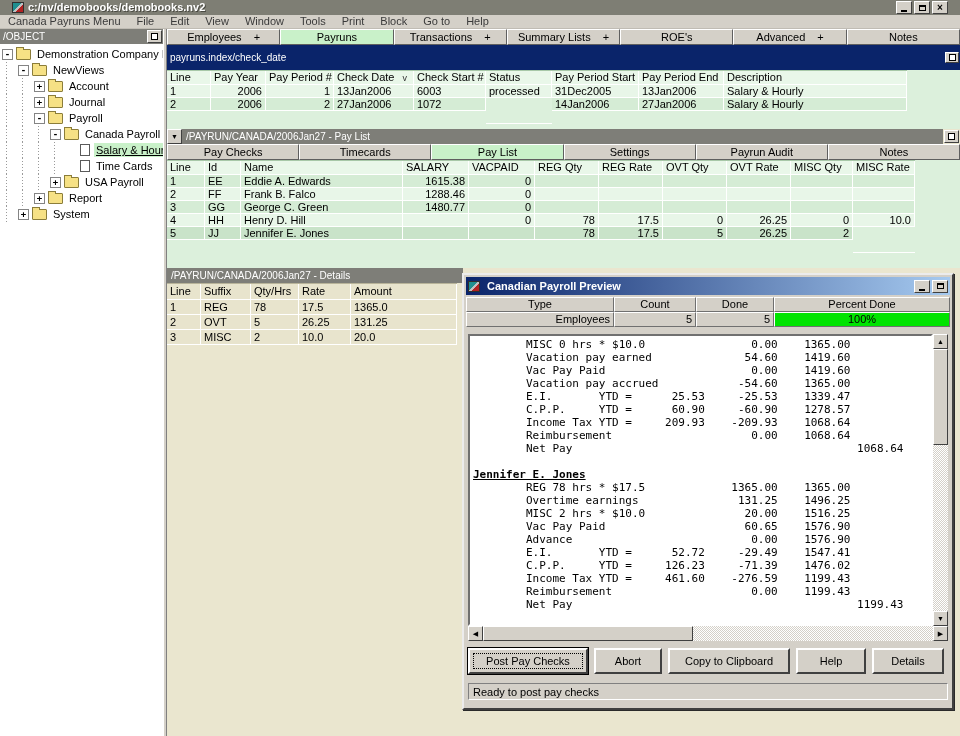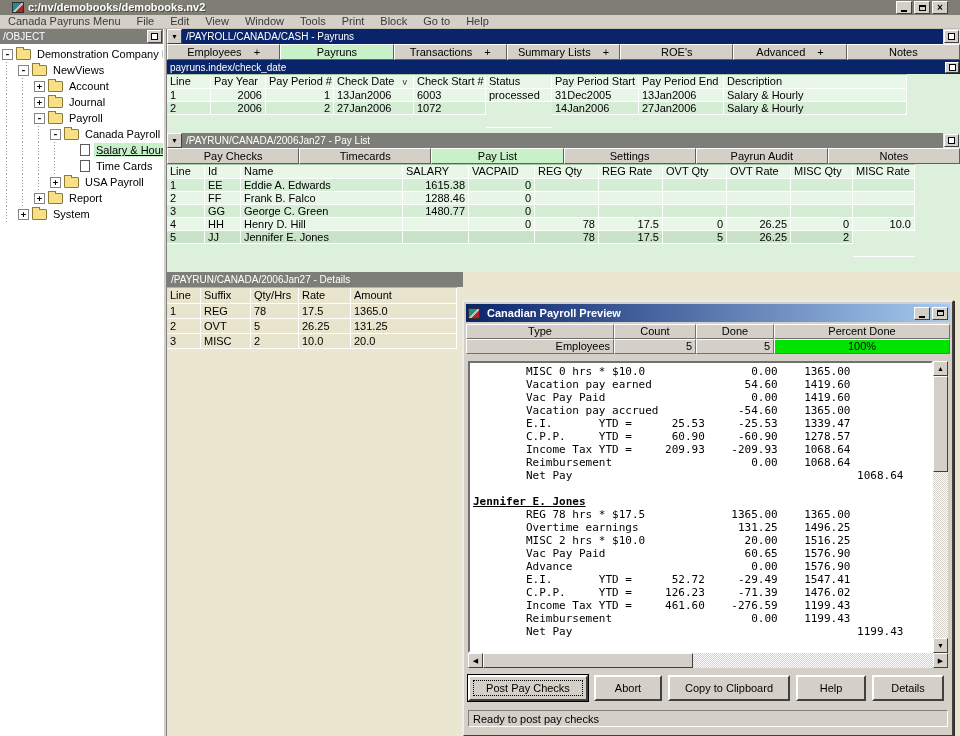--- a/index.html
+++ b/index.html
@@ -58,21 +58,21 @@
   .panel-titlebar{height:15px;display:flex;align-items:stretch;}
   .bar-fill{flex:1;display:flex;align-items:center;padding-left:4px;color:#fff;font-size:10px;
     line-height:15px;white-space:nowrap;overflow:hidden;}
   .bar-fill.blue{background:#0a246a;}
   .bar-fill.gray{background:#7e7e78;}
   .tabs{height:16px;display:flex;background:#d4d0c8;}
   .tab{flex:1;display:flex;align-items:center;justify-content:center;gap:12px;background:#d4d0c8;
     border:1px solid;border-color:#fff #5f5f5f #5f5f5f #fff;font-size:11px;overflow:hidden;white-space:nowrap;}
   .tab.active{background:#c9f1c9;}
   .tab-plus{font-size:11px;}
-  .grid-titlebar{height:14px;display:flex;align-items:flex-end;}
+  .grid-titlebar{height:25px;display:flex;align-items:center;}
   .grid-titlebar .gt-text{flex:1;color:#fff;font-size:10px;line-height:13px;padding-left:3px;white-space:nowrap;}
   .grid-titlebar.blue{background:#0a246a;}
   .grid-titlebar.gray{background:#7e7e78;}
   .grid-titlebar .sq-btn{width:14px;height:11px;}
 
   .section{width:793px;}
   .section.green{background:#dcf0dc;}
   .section.s1{height:59px;}
   .section.s2{height:108px;}
 
@@ -90,21 +90,21 @@
   .grid.beige .grid-row{height:15px;line-height:14px;}
   .grid.beige .grid-hdr{height:16px;line-height:15px;}
   .grid.beige .grid-cell{background:#e8e4cd;}
   .hl-yellow{background:#ffff00 !important;margin-top:25px;}
   .sort-ind{font-size:9px;margin-left:8px;color:#333;}
 
   .bottom-area{width:793px;height:451px;background:#eae6cf;}
   .details-panel{width:296px;}
 
   
-  .dialog{position:absolute;left:462px;top:300px;width:492px;height:437px;background:#d4d0c8;
+  .dialog{position:absolute;left:462px;top:273px;width:492px;height:437px;background:#d4d0c8;
     border:2px solid;border-color:#ececec #404040 #404040 #ececec;box-shadow:1px 1px 0 #2a2a2a;}
   .dlg-titlebar{height:18px;margin:2px 2px 0 2px;background:linear-gradient(90deg,#0a246a,#a6caf0);
     display:flex;align-items:center;padding:0 2px;}
   .dlg-title{flex:1;color:#fff;font-weight:bold;font-size:11px;padding-left:3px;white-space:nowrap;}
   .progress-grid{margin:2px 2px 0 2px;}
   .pg-row{display:flex;height:15px;}
   .pg-cell{flex:none;background:#d4d0c8;border:1px solid;border-color:#fff #707070 #707070 #fff;
     font-size:11px;line-height:13px;padding:0 3px;overflow:hidden;white-space:nowrap;}
   .pg-cell.center{text-align:center;}
   .pg-cell.ar{text-align:right;}
@@ -262,27 +262,20 @@
           <span class="folder-icon"></span>
           <span class="tree-label">System</span>
         </div>
       </div>
   </div>
 
   <div class="vdivider"></div>
 
   <div class="right-area">
 
-    <div class="panel-titlebar">
-      <span class="drop-btn">▼</span>
-      <span class="bar-fill blue">
-        <span>/PAYROLL/CANADA/CASH - Payruns</span>
-      </span>
-      <span class="sq-btn"></span>
-    </div>
     <div class="tabs">
         <div class="tab">
           <span>Employees</span>
           <span class="tab-plus">+</span>
         </div>
         <div class="tab active">
           <span>Payruns</span>
         </div>
         <div class="tab">
           <span>Transactions</span>

